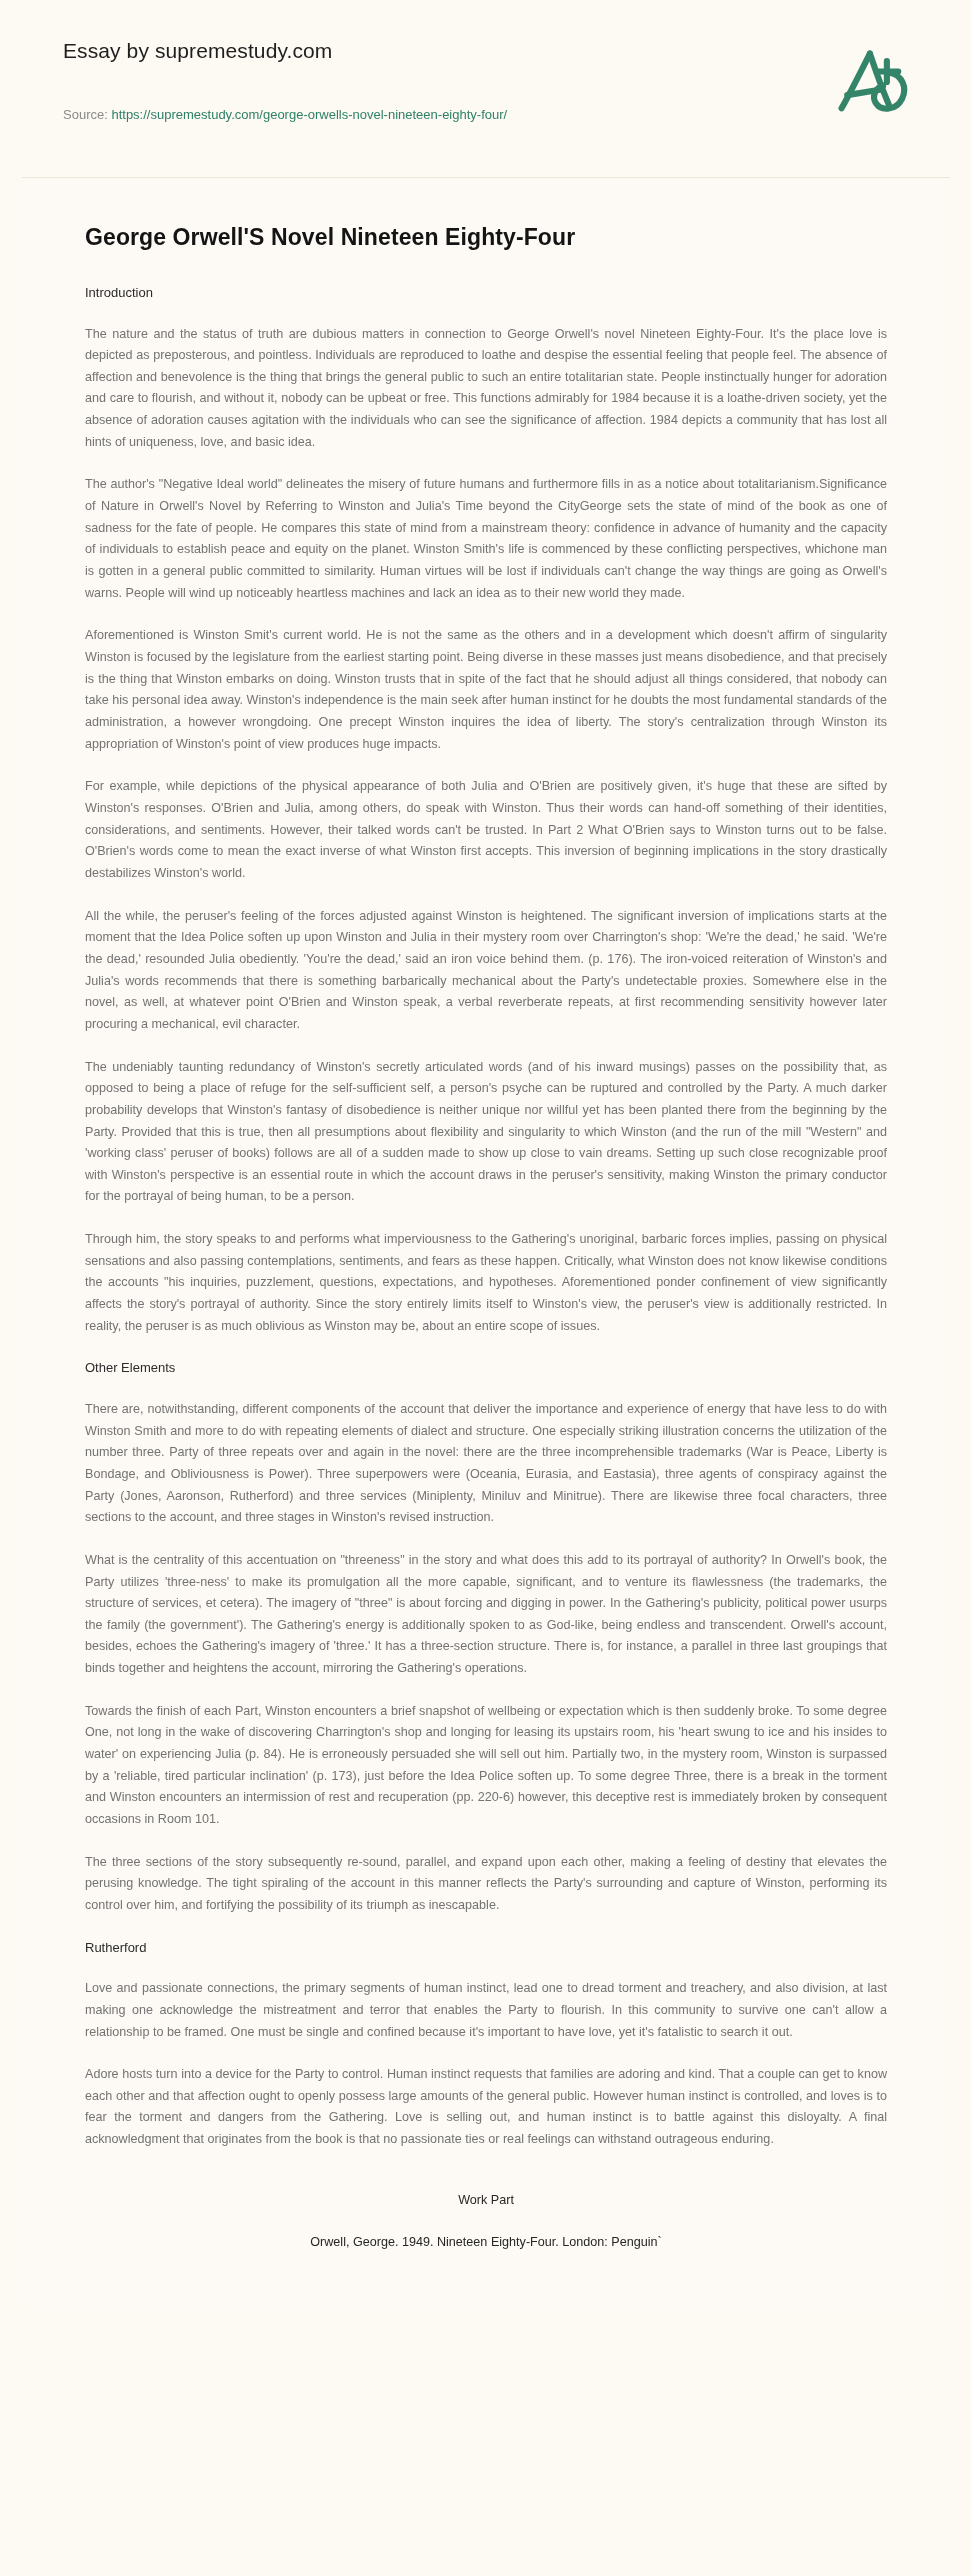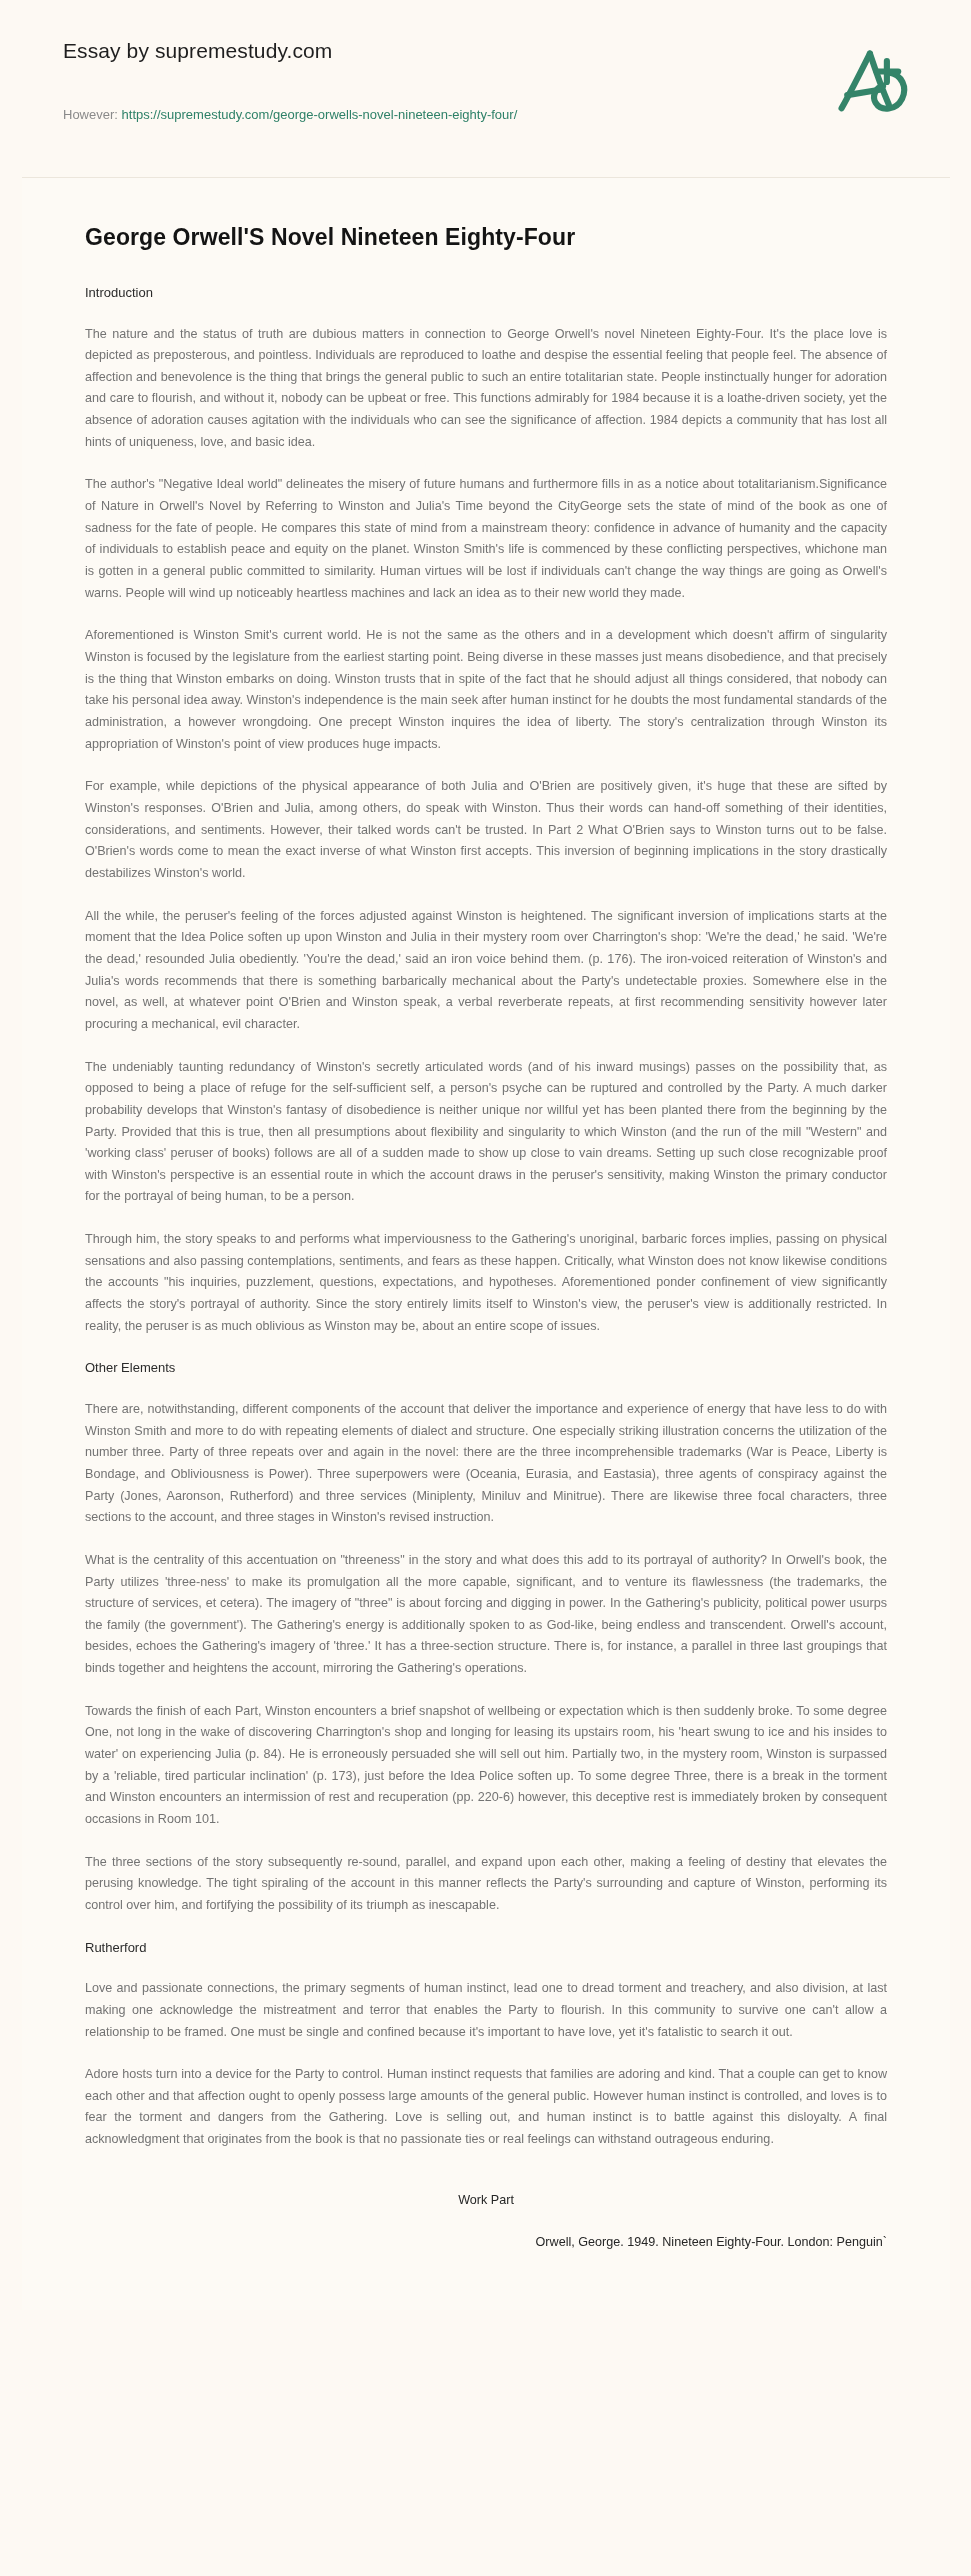--- a/index.html
+++ b/index.html
@@ -92,35 +92,35 @@
     hyphens: none;
   }
   .works-heading {
     font-size: 12.6px;
     text-align: center;
     color: #262626;
     margin: 42px 0 28.5px 0;
   }
   .works-entry {
     font-size: 12.6px;
-    text-align: right;
+    text-align: center;
     color: #262626;
     margin: 0 0 23px 0;
   }
 </style>
 </head>
 <body>
 
 <div class="page">
 
   <div class="header">
     <h1 class="brand-title">Essay by supremestudy.com</h1>
 
     <div class="source-line">
-      <span>However:</span>
+      <span>Source:</span>
       <a class="source-link" href="#">https://supremestudy.com/george-orwells-novel-nineteen-eighty-four/</a>
     </div>
 
     <div class="logo" aria-hidden="true">
       <svg viewBox="0 0 90 80" width="85" height="76">
         <g fill="none" stroke="#348469" stroke-width="6.5" stroke-linecap="round" stroke-linejoin="round">
           <path d="M8 70 C 18 52, 30 28, 38 12"></path>
           <path d="M38 12 C 44 30, 52 52, 58 66"></path>
           <path d="M14 56 L 50 50"></path>
           <path d="M58 32 C 72 34, 78 48, 72 60 C 66 72, 50 74, 44 64 C 40 57, 44 48, 52 46"></path>

